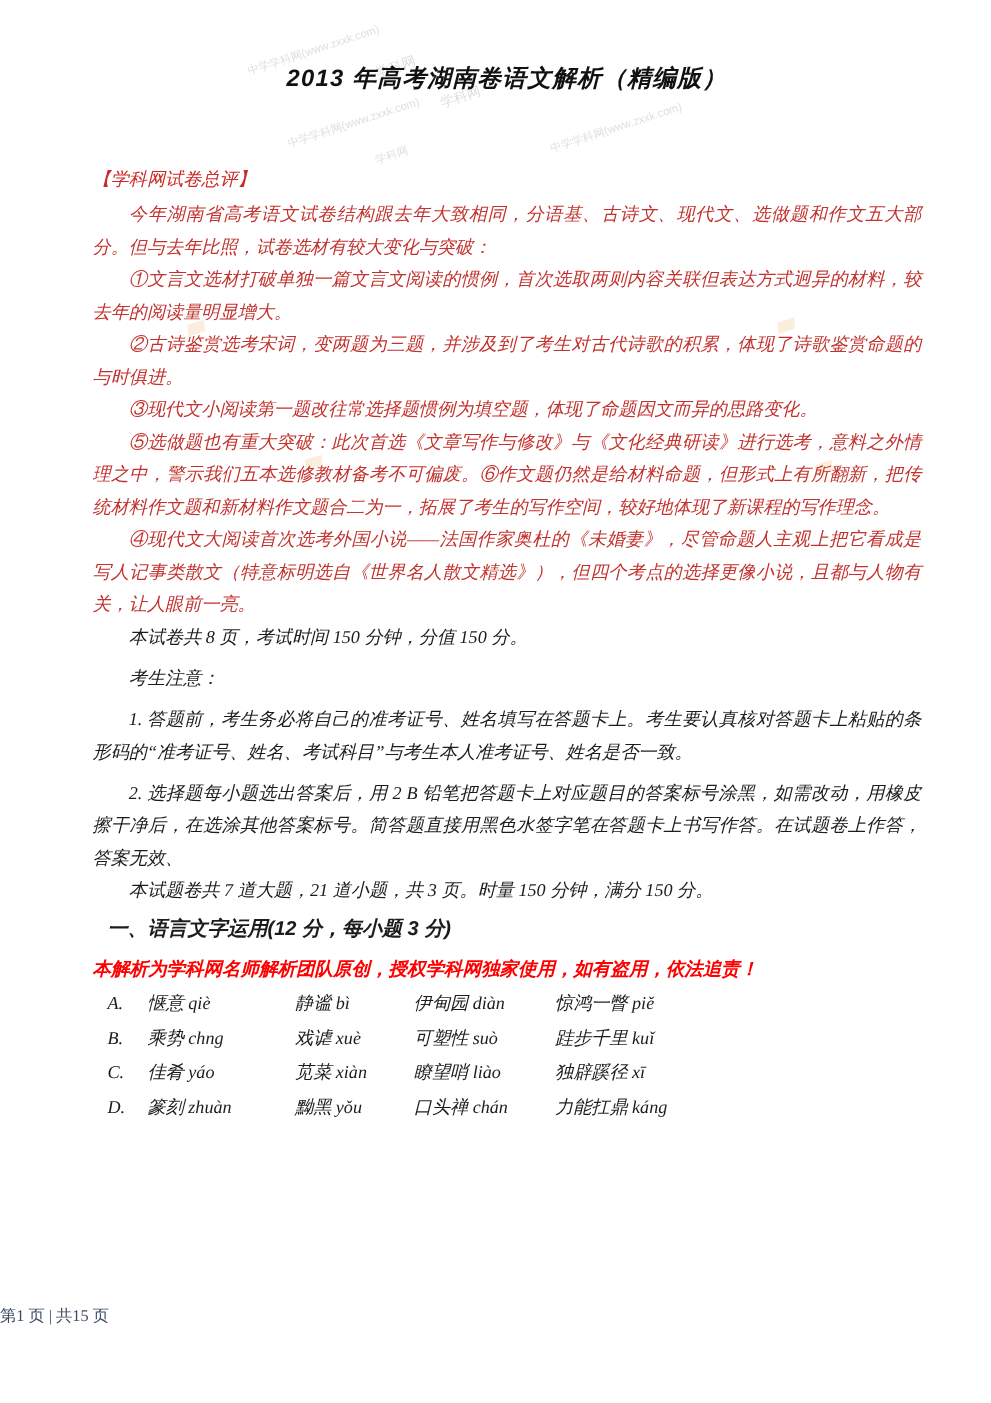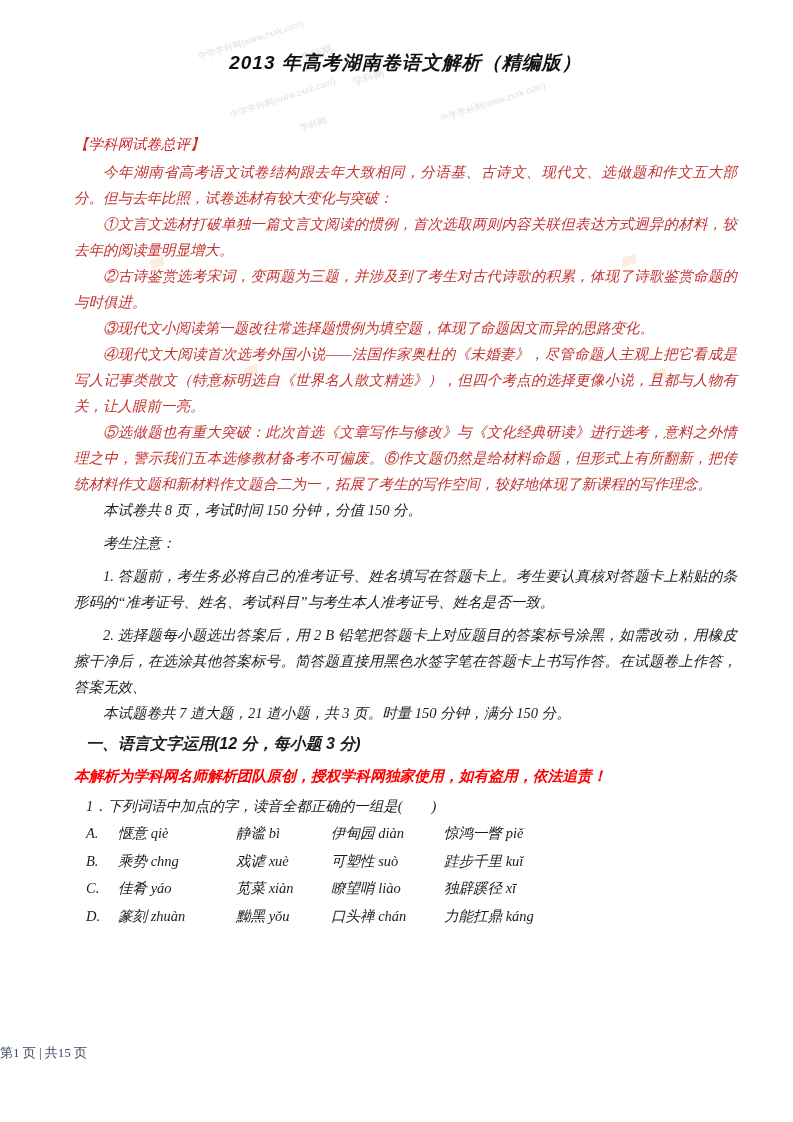--- a/index.html
+++ b/index.html
@@ -129,39 +129,38 @@
 
   <div class="doc-title">2013 年高考湖南卷语文解析（精编版）</div>
 
   <div class="overview">
     <div class="overview-heading">【学科网试卷总评】</div>
     <div class="red-block">
       <p class="para">今年湖南省高考语文试卷结构跟去年大致相同，分语基、古诗文、现代文、选做题和作文五大部分。但与去年比照，试卷选材有较大变化与突破：</p>
       <p class="para">①文言文选材打破单独一篇文言文阅读的惯例，首次选取两则内容关联但表达方式迥异的材料，较去年的阅读量明显增大。</p>
       <p class="para">②古诗鉴赏选考宋词，变两题为三题，并涉及到了考生对古代诗歌的积累，体现了诗歌鉴赏命题的与时俱进。</p>
       <p class="para">③现代文小阅读第一题改往常选择题惯例为填空题，体现了命题因文而异的思路变化。</p>
+      <p class="para">⑤选做题也有重大突破：此次首选《文章写作与修改》与《文化经典研读》进行选考，意料之外情理之中，警示我们五本选修教材备考不可偏废。⑥作文题仍然是给材料命题，但形式上有所翻新，把传统材料作文题和新材料作文题合二为一，拓展了考生的写作空间，较好地体现了新课程的写作理念。</p>
       <p class="para">④现代文大阅读首次选考外国小说——法国作家奥杜的《未婚妻》，尽管命题人主观上把它看成是写人记事类散文（特意标明选自《世界名人散文精选》），但四个考点的选择更像小说，且都与人物有关，让人眼前一亮。</p>
-      <p class="para">⑤选做题也有重大突破：此次首选《文章写作与修改》与《文化经典研读》进行选考，意料之外情理之中，警示我们五本选修教材备考不可偏废。⑥作文题仍然是给材料命题，但形式上有所翻新，把传统材料作文题和新材料作文题合二为一，拓展了考生的写作空间，较好地体现了新课程的写作理念。</p>
     </div>
   </div>
 
   <div class="notice-block">
     <p class="para">本试卷共 8 页，考试时间 150 分钟，分值 150 分。</p>
     <p class="para gap-top">考生注意：</p>
     <p class="para gap-top">1. 答题前，考生务必将自己的准考证号、姓名填写在答题卡上。考生要认真核对答题卡上粘贴的条形码的“准考证号、姓名、考试科目”与考生本人准考证号、姓名是否一致。</p>
     <p class="para gap-top">2. 选择题每小题选出答案后，用 2 B 铅笔把答题卡上对应题目的答案标号涂黑，如需改动，用橡皮擦干净后，在选涂其他答案标号。简答题直接用黑色水签字笔在答题卡上书写作答。在试题卷上作答，答案无效、</p>
   </div>
 
   <p class="para section-intro">本试题卷共 7 道大题，21 道小题，共 3 页。时量 150 分钟，满分 150 分。</p>
 
   <div class="part-heading">一、语言文字运用(12 分，每小题 3 分)</div>
 
   <div class="disclaimer">本解析为学科网名师解析团队原创，授权学科网独家使用，如有盗用，依法追责！</div>
 
-  <div class="question-stem">1．下列词语中加点的字，读音全都正确的一组是(　　)</div>
 
   <div class="options">
     <div class="option-row">
       <span class="opt-label">A.</span>
       <span class="opt-item-1">惬意 qiè</span>
       <span class="opt-item-2">静谧 bì</span>
       <span class="opt-item-3">伊甸园 diàn</span>
       <span class="opt-item-4">惊鸿一瞥 piě</span>
     </div>
     <div class="option-row">

